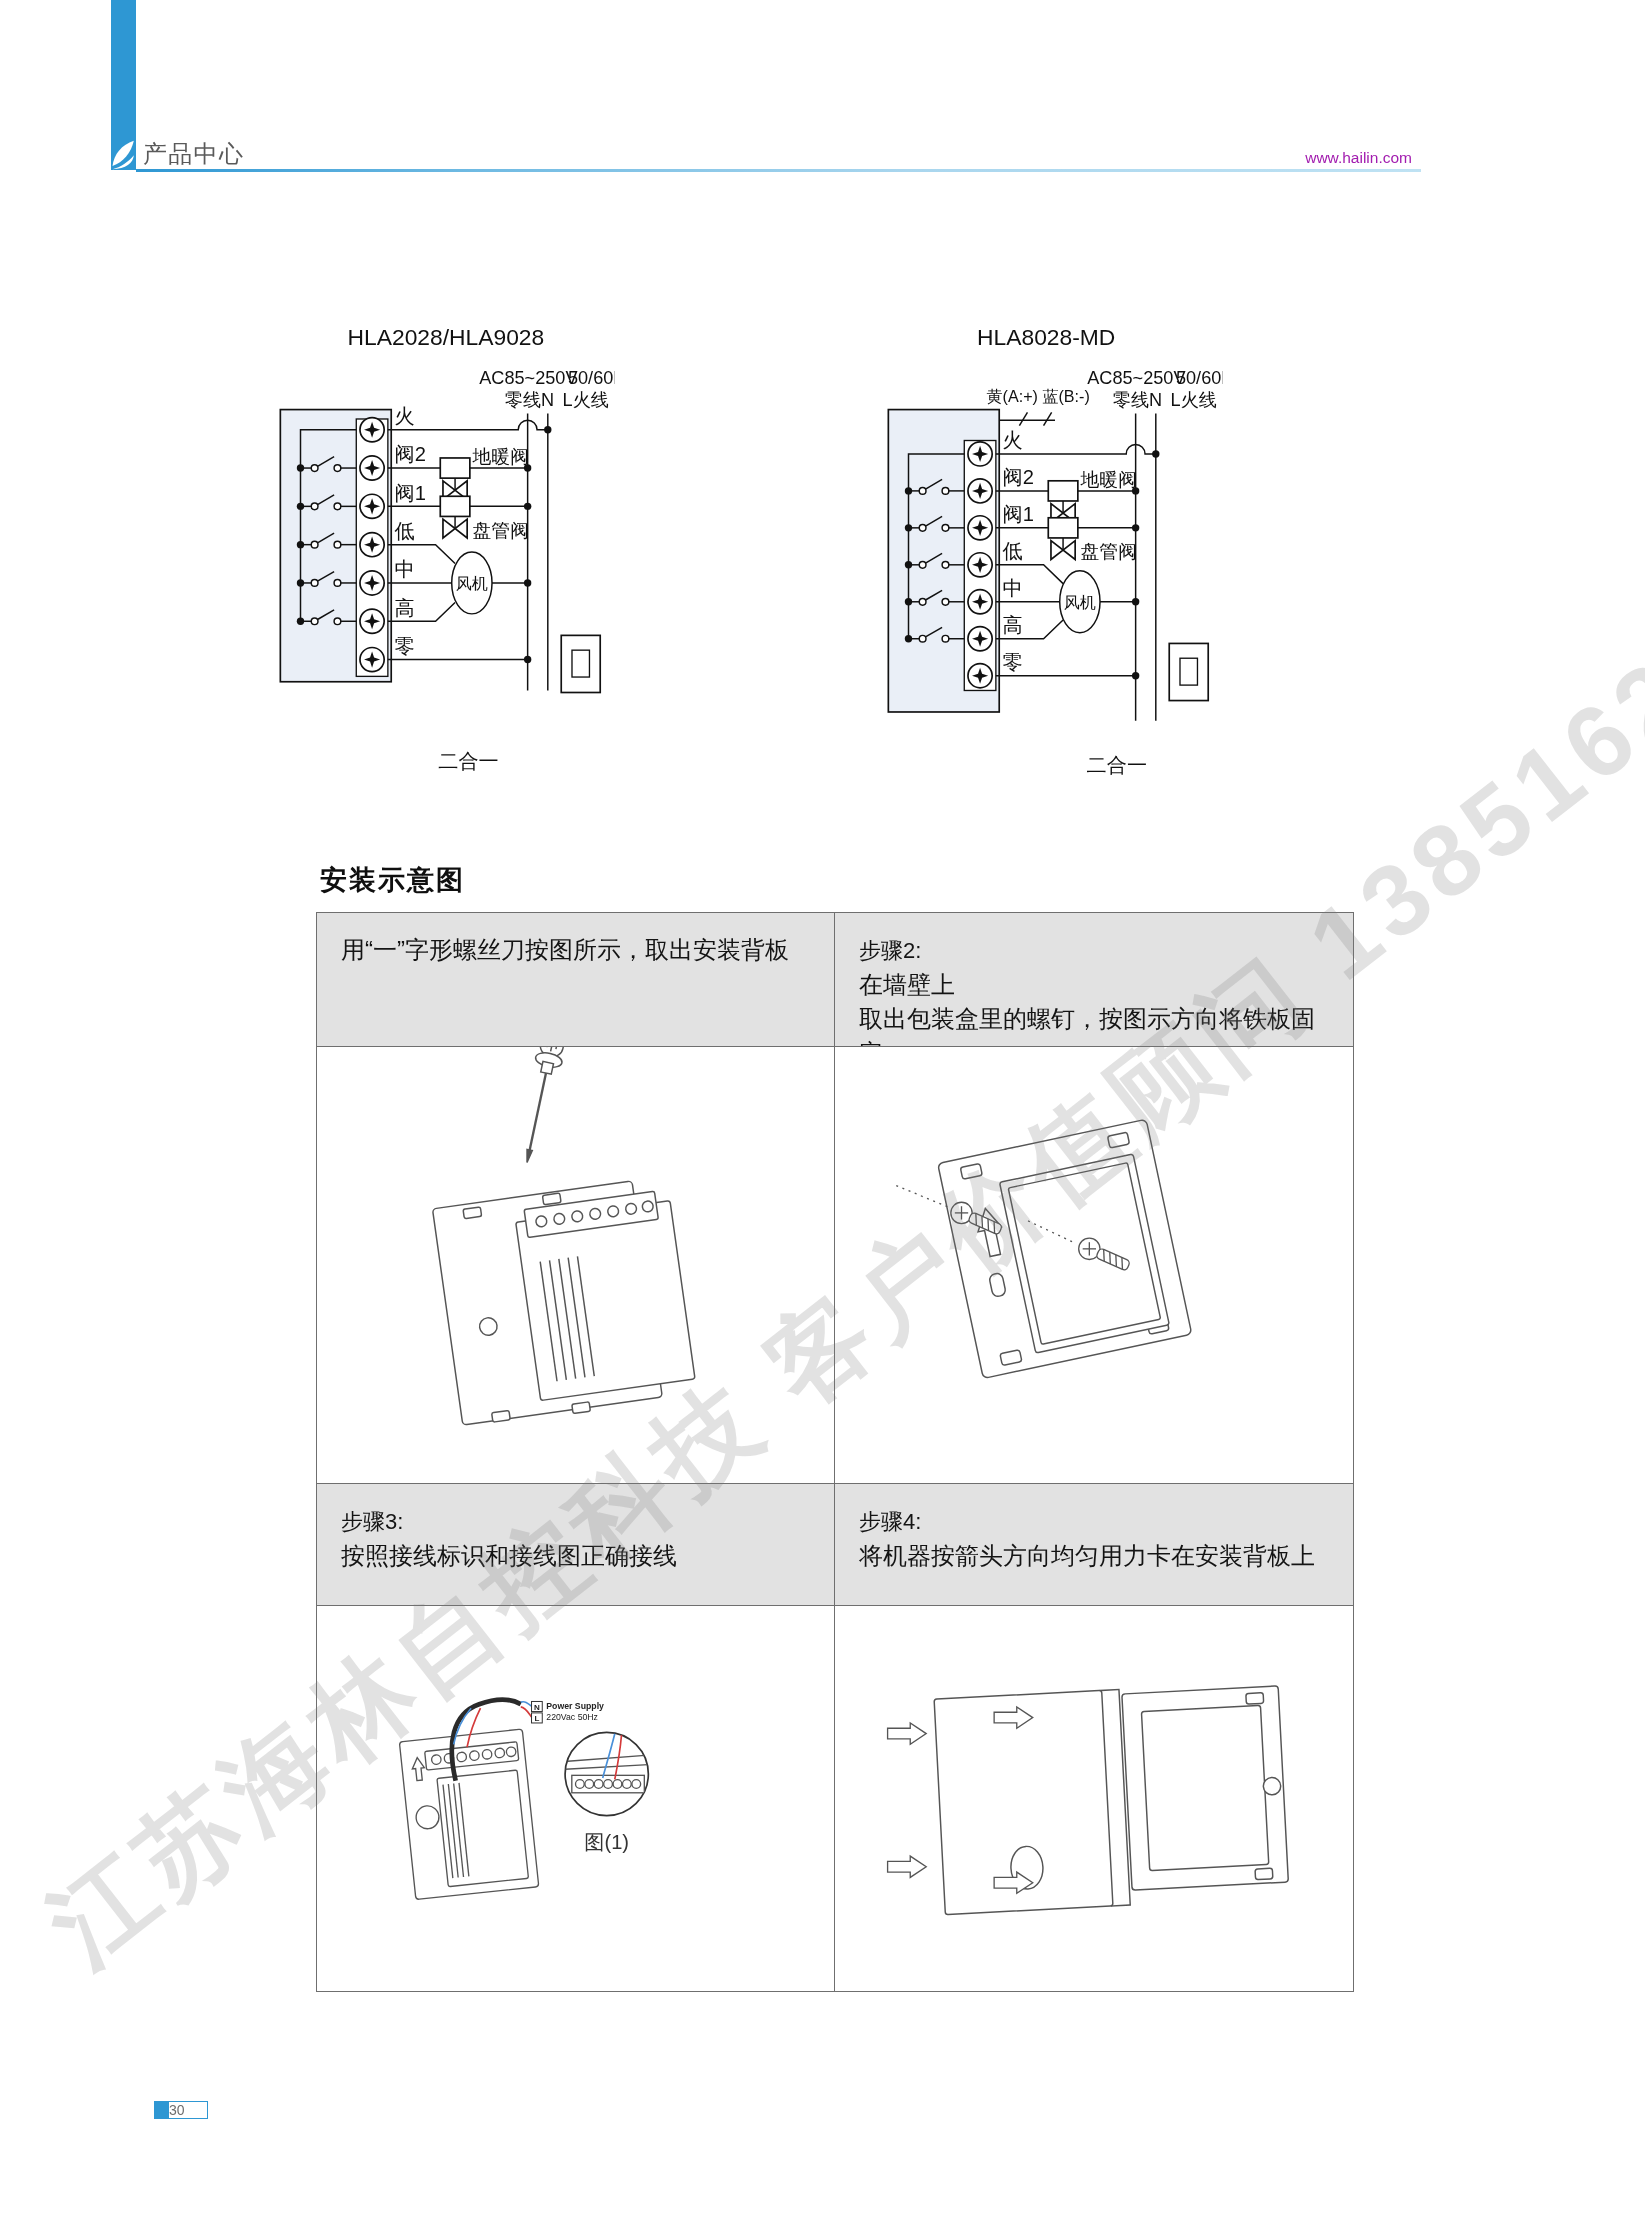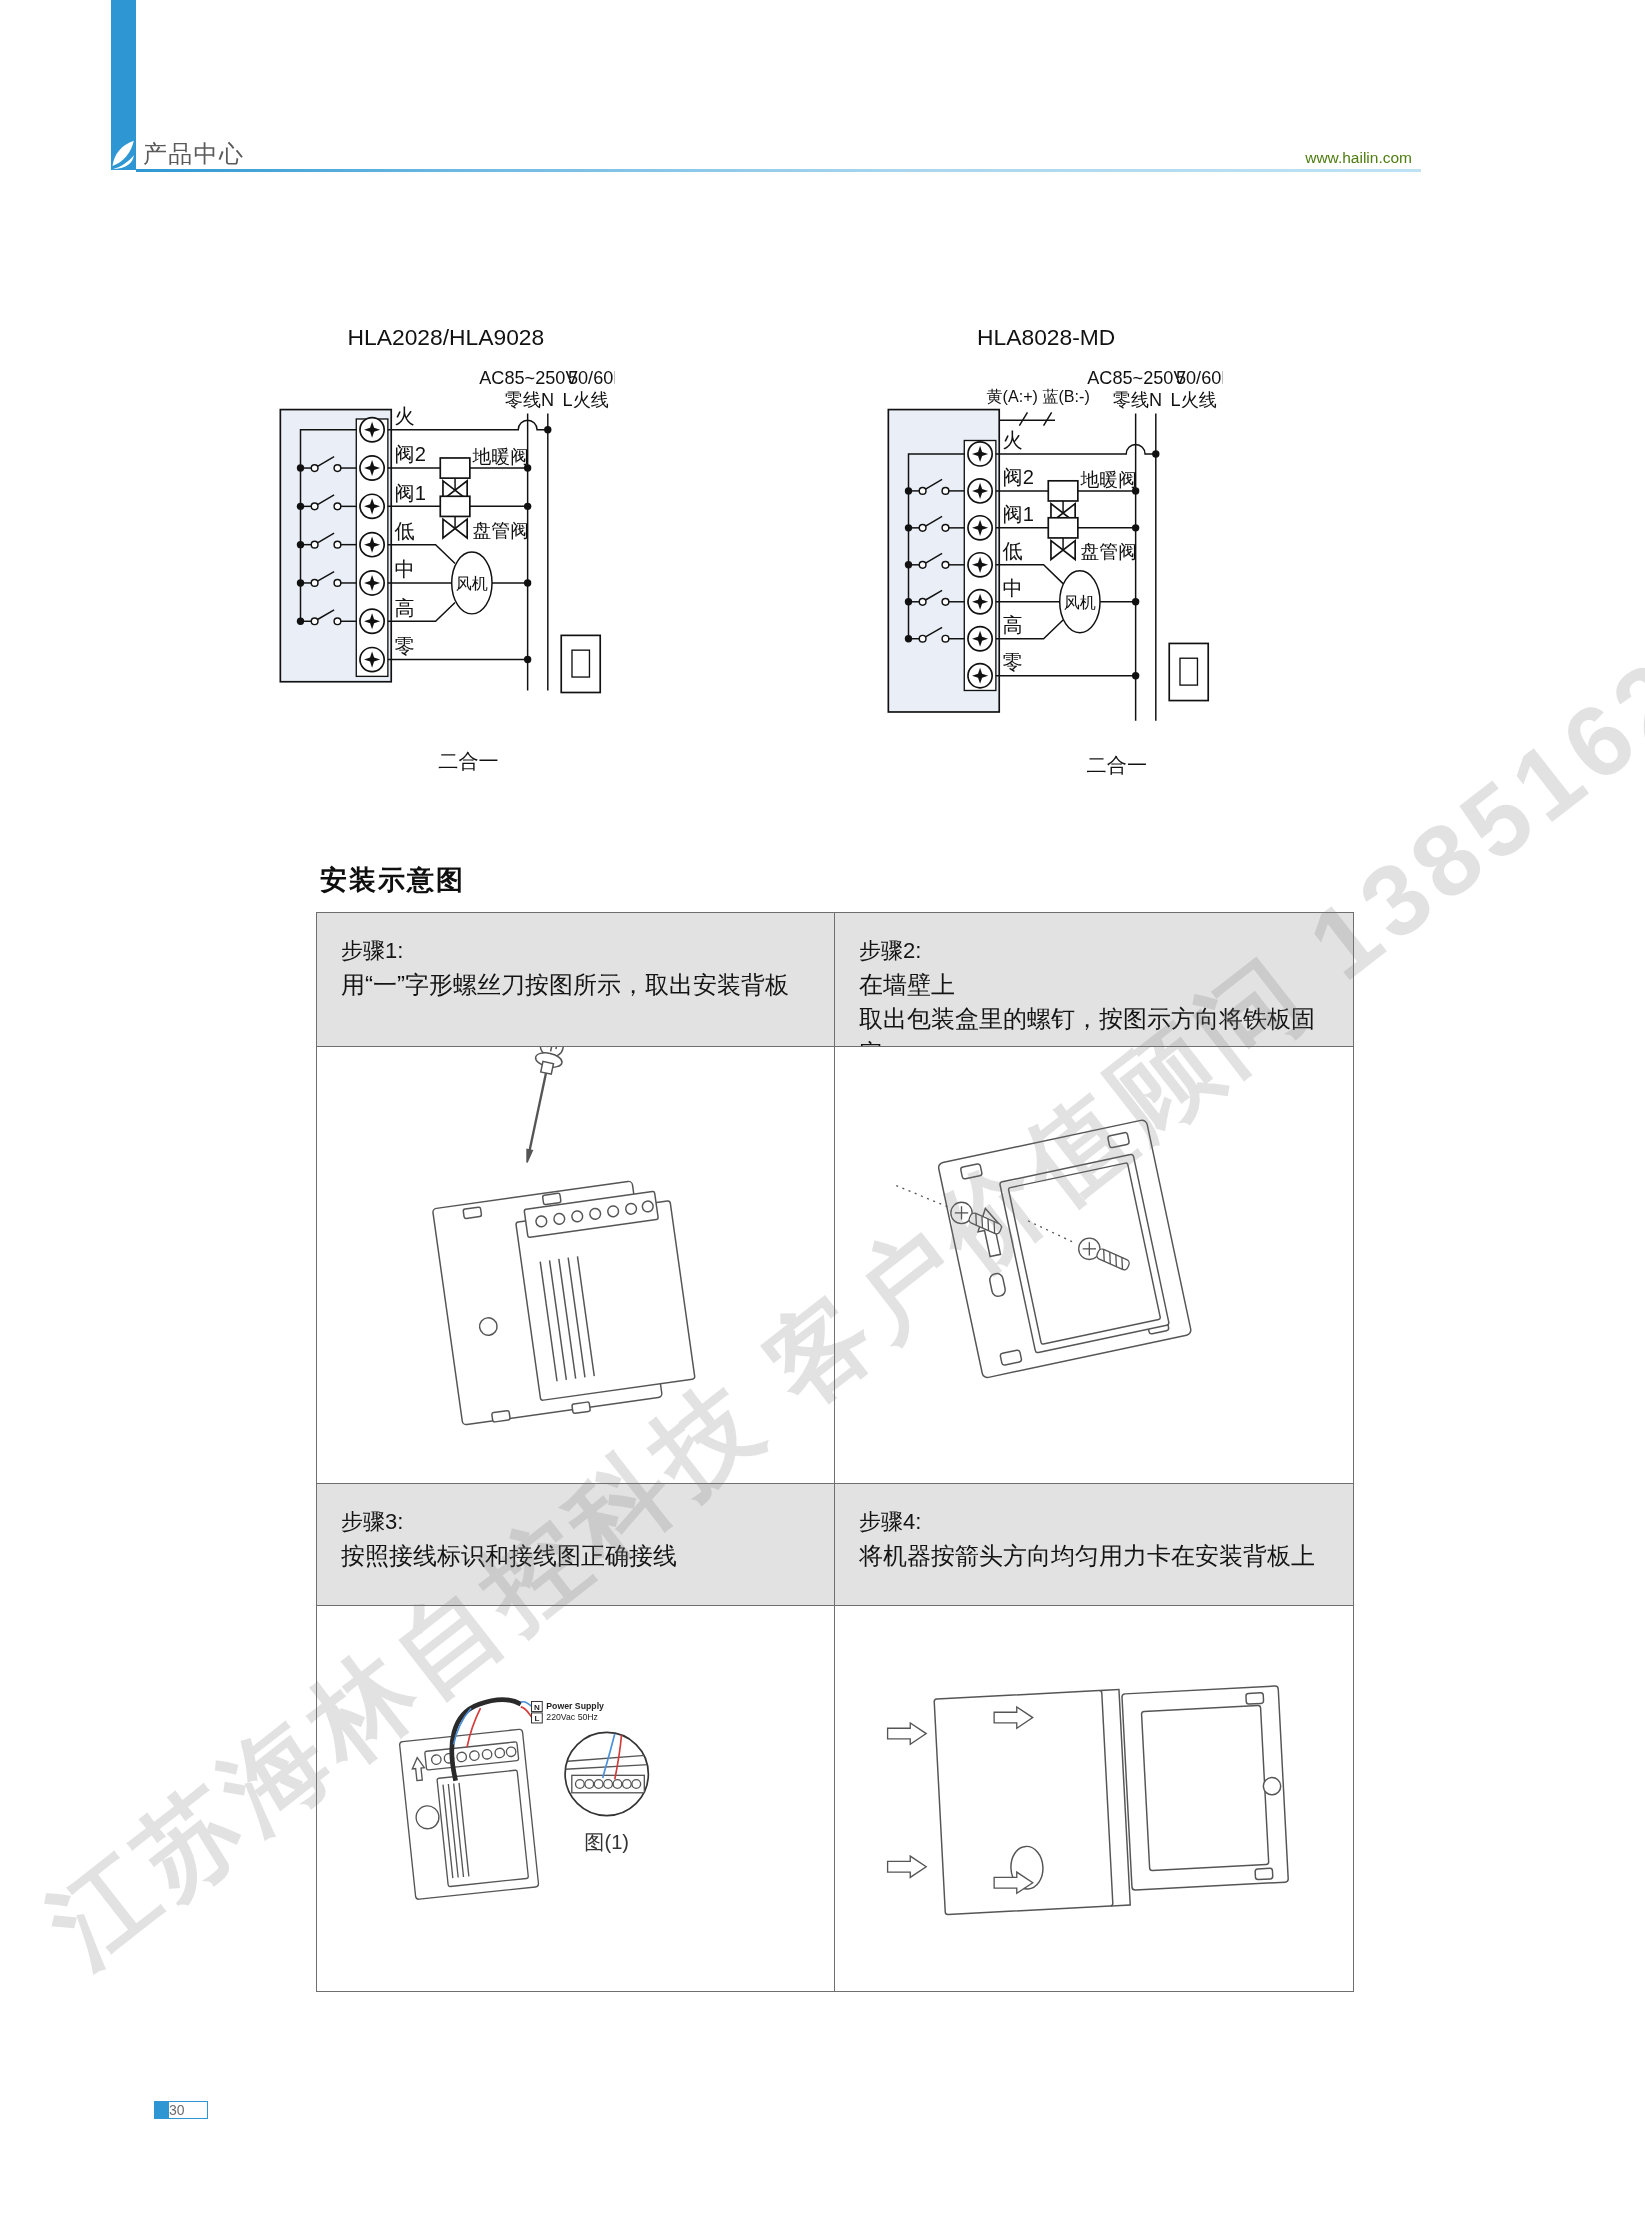--- a/index.html
+++ b/index.html
@@ -3,21 +3,21 @@
 <meta charset="utf-8">
 <style>
   html,body{margin:0;padding:0;background:#fff;}
   body{font-family:"Liberation Sans","DejaVu Sans",sans-serif;color:#1b1b1b;}
   #page{position:relative;width:1645px;height:2216px;background:#ffffff;overflow:hidden;margin-left:18px;}
 
   
   .brand-bar{position:absolute;left:93px;top:0;width:25px;height:170px;background:#2e97d3;}
   .leaf{position:absolute;left:0;bottom:0;width:25px;height:40px;}
   .crumb{position:absolute;left:125px;top:138px;font-size:24px;color:#5a5a5a;letter-spacing:1.3px;}
-  .site{position:absolute;left:1287px;top:149px;width:107px;font-size:15.5px;color:#4d7c0f;text-align:right;}
+  .site{position:absolute;left:1287px;top:149px;width:107px;font-size:15.5px;color:#a21caf;text-align:right;}
   .hrule{position:absolute;left:118px;top:169px;width:1285px;height:2.7px;
          background:linear-gradient(to right,#2e97d3,#6db9e2 25%,#a9d6ee 60%,#bfe2f3);}
 
   
   svg{font-family:inherit;}
   .wd{position:absolute;}
   .wd text{fill:#111;}
 
   
   .sect{position:absolute;left:302px;top:862px;font-size:27px;font-weight:bold;color:#0f0f0f;letter-spacing:2px;}
@@ -234,21 +234,20 @@
     </g>
 
     <text x="342" y="682" font-size="30" text-anchor="middle" fill="#9a9a9a">二合一</text>
   </svg>
 
   <div class="sect">安装示意图</div>
 
   <div class="tbl">
 
     <div class="cell hd c1 rb">
-      <div class="step-label">步骤1:</div>
       <div class="step-line">用“一”字形螺丝刀按图所示，取出安装背板</div>
       <div class="step-line"></div>
     </div>
 
     <div class="cell hd rb">
       <div class="step-label">步骤2:</div>
       <div class="step-line">在墙壁上</div>
       <div class="step-line">取出包装盒里的螺钉，按图示方向将铁板固定</div>
     </div>
 

